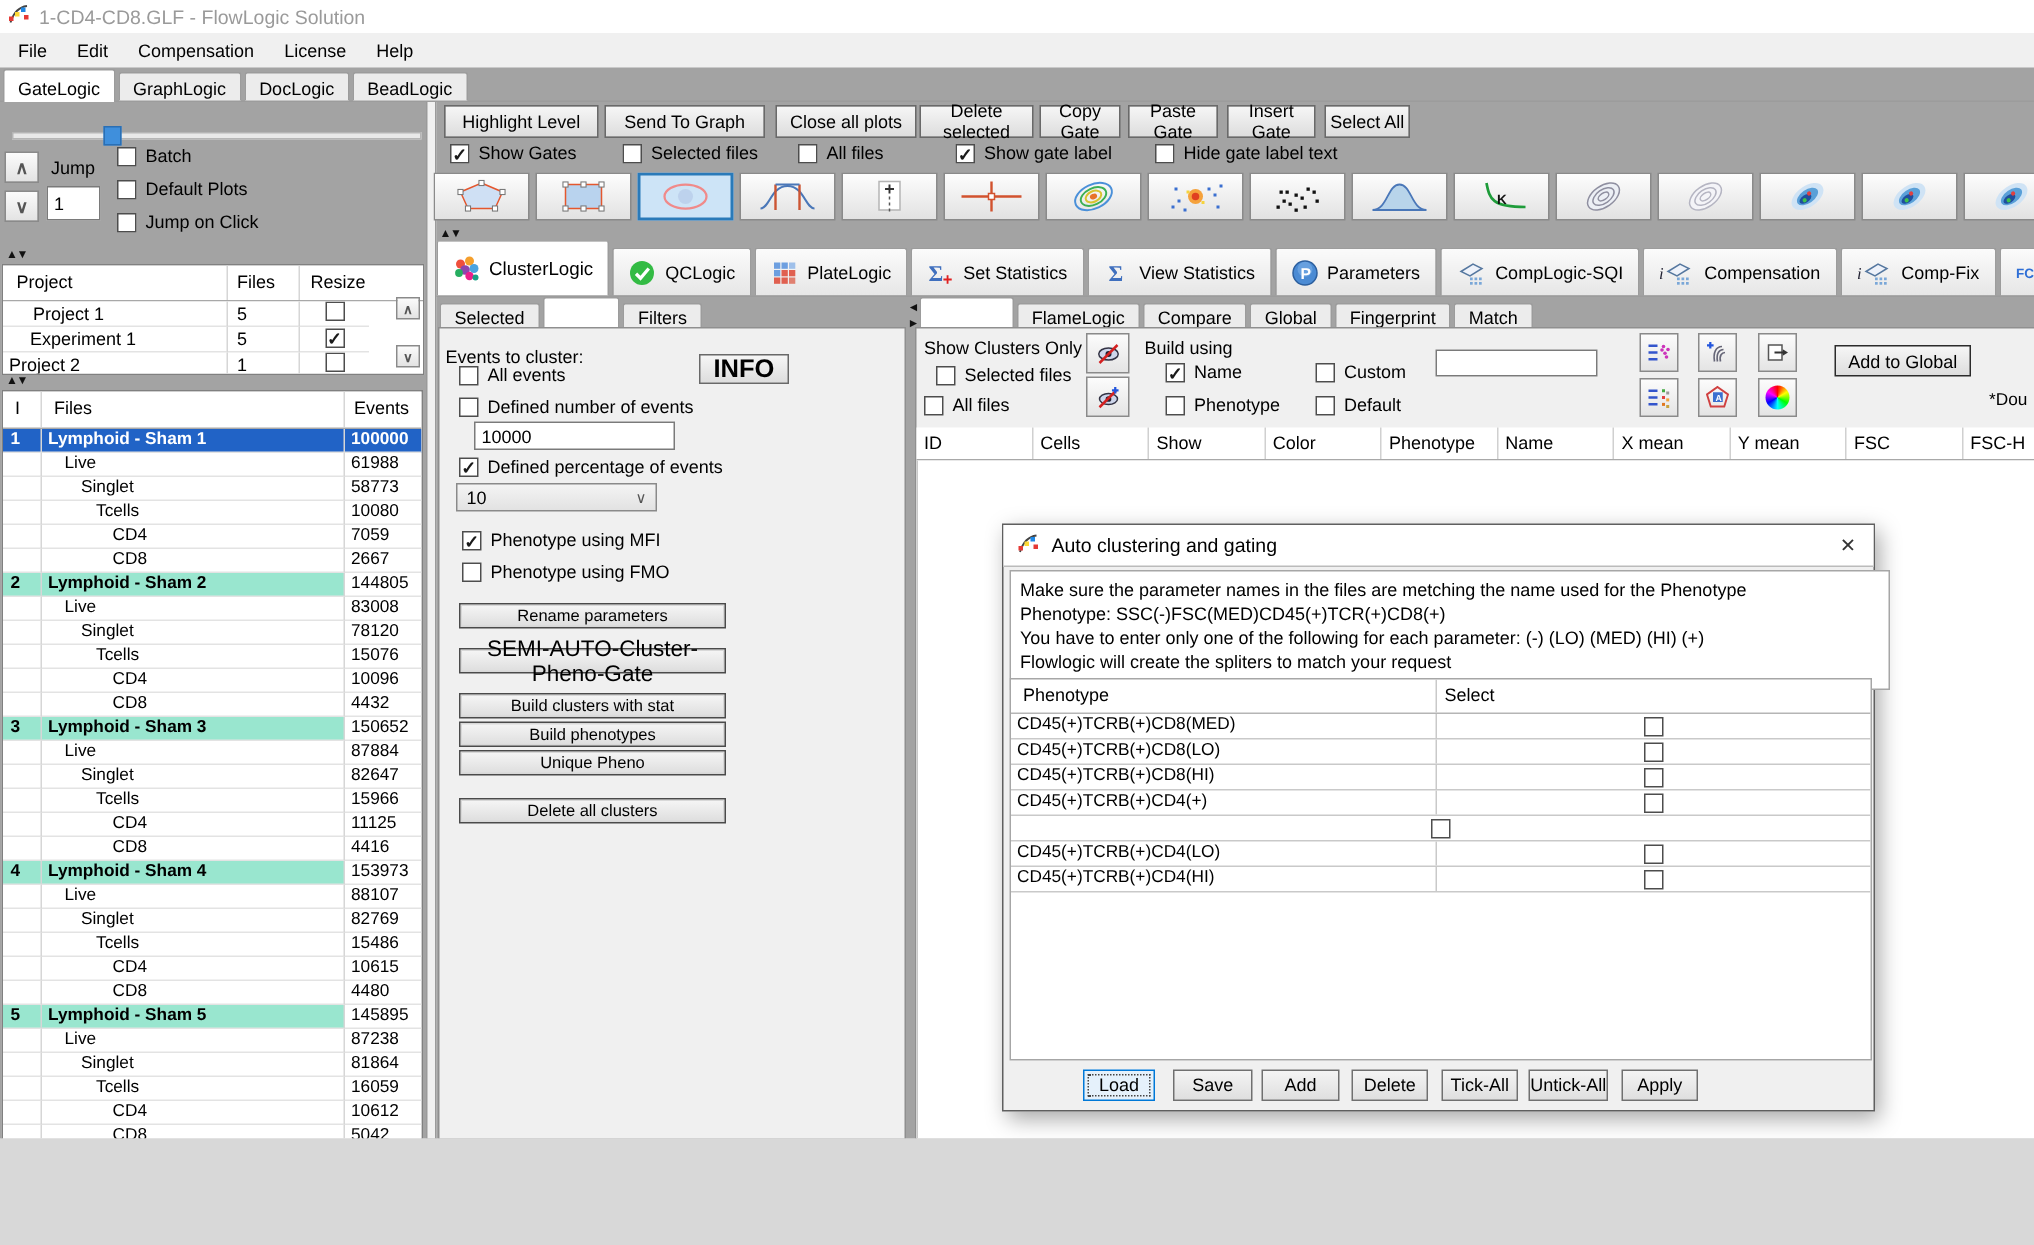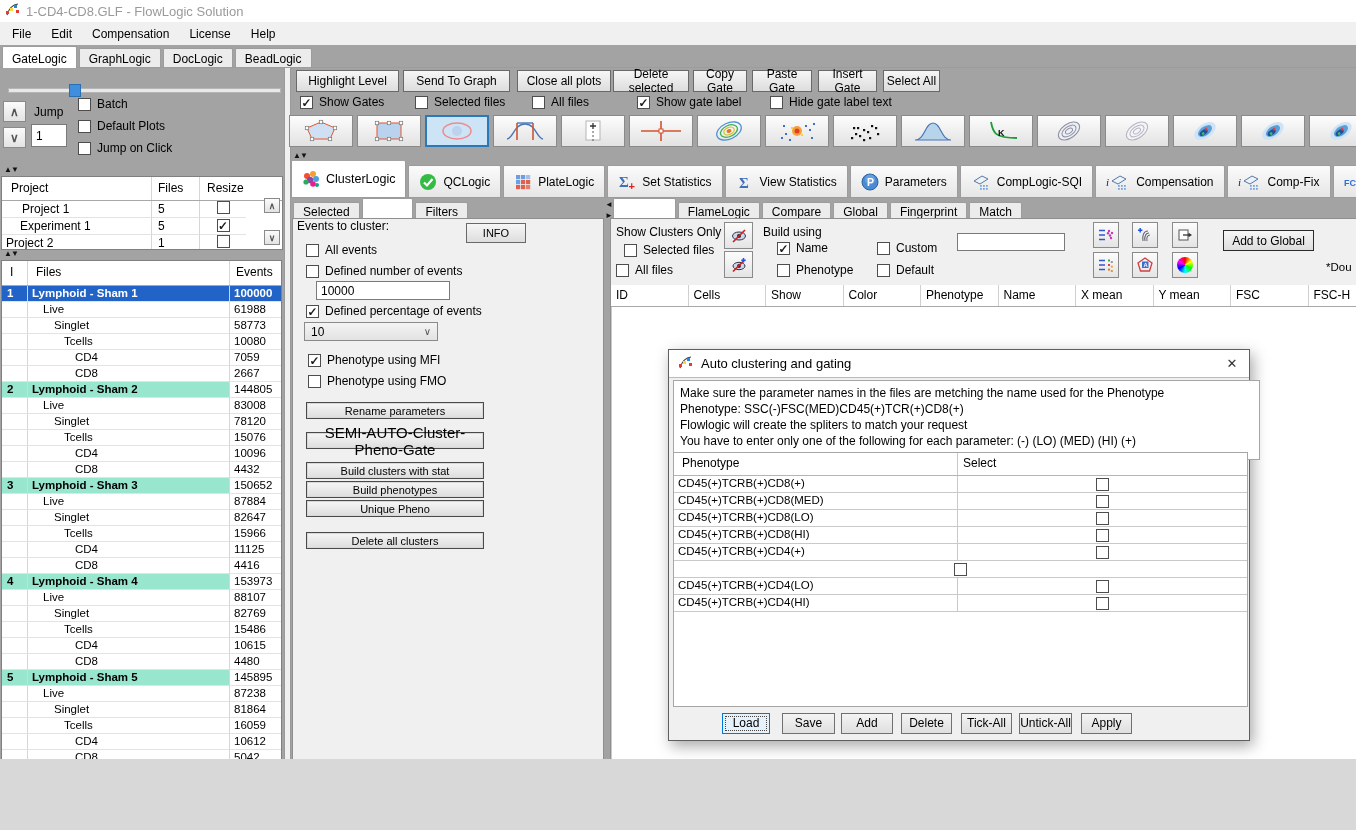--- a/index.html
+++ b/index.html
@@ -629,22 +629,22 @@
       </span>
     </div>
 
   <div class="abs stabrow" id="cl-tabs" style="left:293px;top:199px;height:20px">
       <span class="stab">Selected</span>
       <span class="stab active">Cluster</span>
       <span class="stab">Filters</span>
     </div>
   <div class="abs" style="left:292px;top:218px;width:312px;height:610px;border:1px solid #8f8f8f;background:#f0f0f0"></div>
 
-  <span class="abs lbl" style="left:297px;top:219px">Events to cluster:</span>
-  <div class="abs btn" style="left:466px;top:223px;width:60px;height:20px;font-weight:400;font-size:11px">INFO</div>
+  <span class="abs lbl" style="left:297px;top:231px">Events to cluster:</span>
+  <div class="abs btn" style="left:466px;top:236px;width:60px;height:20px;font-weight:700;font-size:17px">INFO</div>
 
   <div class="abs" id="cl-checks" style="left:306px;top:243px">
       <div style="height:21px">
         <span class="cbwrap">
           <span class="cb"></span>
           <span class="lbl">All events</span>
         </span>
       </div>
       <div style="height:21px">
         <span class="cbwrap">
@@ -745,35 +745,29 @@
               <rect x="9" y="3" width="3" height="3" fill="#1e88e5"></rect>
               <rect x="11" y="8" width="3" height="3" fill="#e53935"></rect>
             </svg>
           </span></span>
       <span>Auto clustering and gating</span>
     </div>
     <div class="dclose">✕</div>
     <div class="dbox dinfo" id="dlg-info">
         <div>Make sure the parameter names in the files are metching the name used for the Phenotype</div>
         <div>Phenotype: SSC(-)FSC(MED)CD45(+)TCR(+)CD8(+)</div>
+        <div>You have to enter only one of the following for each parameter: (-) (LO) (MED) (HI) (+)</div>
         <div>Flowlogic will create the spliters to match your request</div>
-        <div>You have to enter only one of the following for each parameter: (-) (LO) (MED) (HI) (+)</div>
       </div>
     <div class="dbox dtable">
       <div class="dhead" id="dlg-head">
           <div class="dname" style="padding-left:8px">Phenotype</div>
           <div style="flex:1;padding-left:5px">Select</div>
         </div>
       <div id="dlg-rows">
-          <div class="drow">
-            <div class="dname">CD45(+)TCRB(+)CD8(+)</div>
-            <div class="dsel">
-              <span class="cb" style="vertical-align:0"></span>
-            </div>
-          </div>
           <div class="drow">
             <div class="dname">CD45(+)TCRB(+)CD8(MED)</div>
             <div class="dsel">
               <span class="cb" style="vertical-align:0"></span>
             </div>
           </div>
           <div class="drow">
             <div class="dname">CD45(+)TCRB(+)CD8(LO)</div>
             <div class="dsel">
               <span class="cb" style="vertical-align:0"></span>

